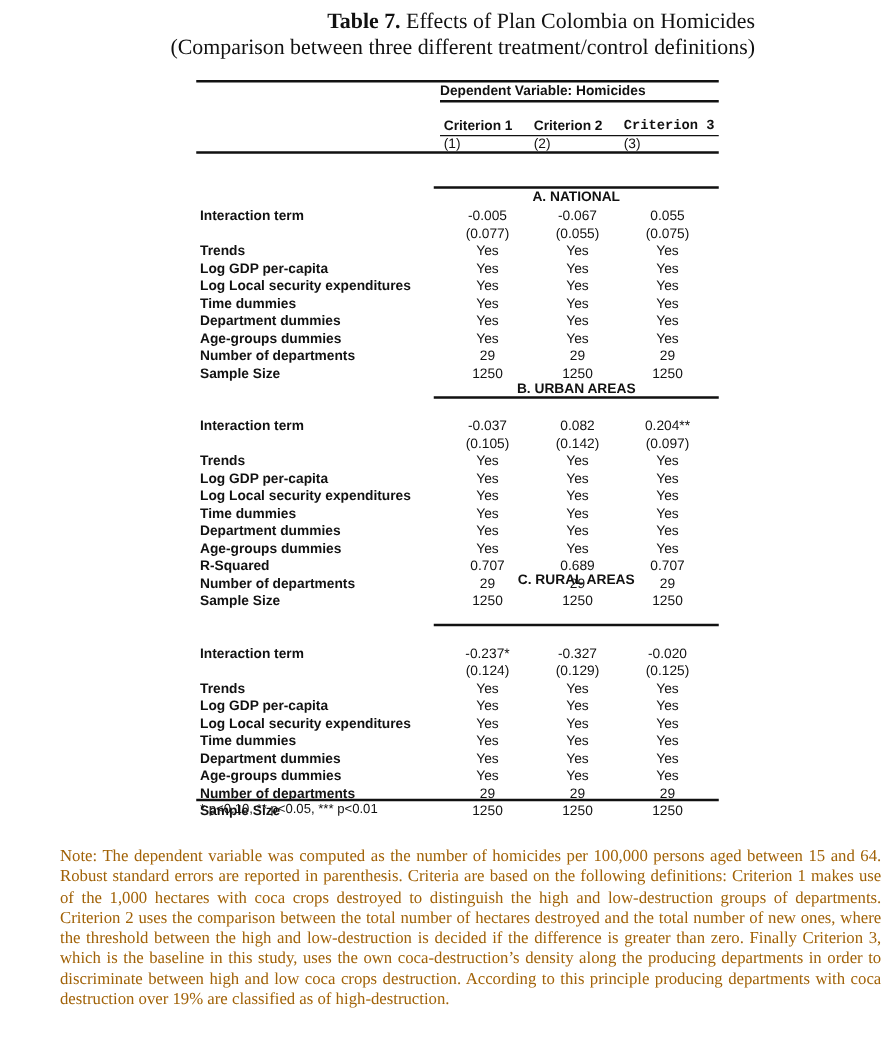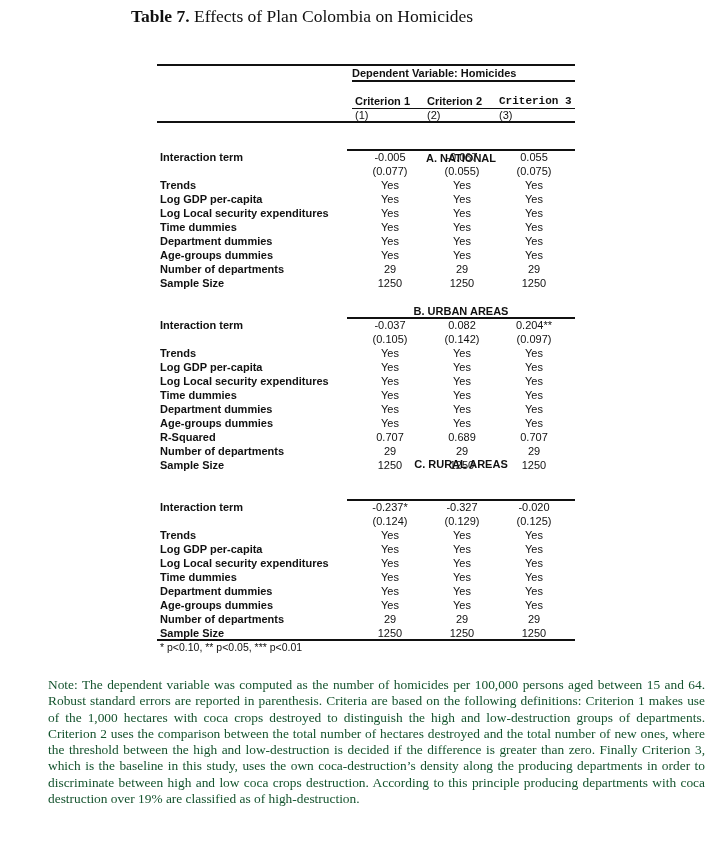--- a/index.html
+++ b/index.html
@@ -1,36 +1,37 @@
 <!DOCTYPE html>
 <html><head>
   <meta charset="utf-8">
   <style>
     html, body { margin: 0; padding: 0; background: #ffffff; }
     body { width: 716px; height: 844px; position: relative; overflow: hidden; color: #111; }
-    .title { position: absolute; left: 0; width: 604px; top: 6px; text-align: center;
+    .title { position: absolute; left: 0; width: 604px; top: 6px; text-align: right;
       font-family: "Liberation Serif", serif; font-size: 17.5px; line-height: 21px; color: #111; }
     .title b { font-weight: bold; }
     .tbl { position: absolute; left: 157px; top: 0; width: 418px; font-family: "Liberation Sans", sans-serif; font-size: 11px; color: #111; }
     .rule { position: absolute; background: #111; }
-    .row { position: absolute; left: 0; width: 418px; height: 14px; line-height: 14px; }
+    .row { position: absolute; left: 0; width: 418px; height: 14px; line-height: 14px; margin-top: 16px; }
     .lbl { position: absolute; left: 3px; font-weight: bold; white-space: nowrap; }
     .c { position: absolute; width: 70px; text-align: center; white-space: nowrap; }
     .c1 { left: 198px; } .c2 { left: 270px; } .c3 { left: 342px; }
     .hdr { position: absolute; text-align: left; white-space: nowrap; font-weight: bold; }
     .panel-title { position: absolute; left: 190px; width: 228px; text-align: center; font-weight: bold; }
     .foot { position: absolute; left: 3px; font-size: 10.5px; white-space: nowrap; }
     .note { position: absolute; left: 48px; top: 677px; width: 657px;
-      font-family: "Liberation Serif", serif; font-size: 13.4px; line-height: 16.3px; text-align: justify; color: #14532d; }
+      font-family: "Liberation Serif", serif; font-size: 13.4px; line-height: 16.3px; text-align: justify; color: #a16207; }
   </style>
 </head>
 <body>
 
 <div class="title">
   <div><b>Table 7.</b><span> Effects of Plan Colombia on Homicides</span></div>
+  <div>(Comparison between three different treatment/control definitions)</div>
 </div>
 
 <div class="tbl" id="tbl">
 
   <div class="rule" style="left:0;top:64px;width:418px;height:2px;"></div>
   <div class="hdr" style="left:195px;width:223px;top:66px;line-height:14px;">Dependent Variable: Homicides</div>
   <div class="rule" style="left:195px;top:80px;width:223px;height:1.5px;"></div>
   <div class="hdr" style="left:198px;width:70px;top:94px;line-height:14px;">Criterion 1</div>
   <div class="hdr" style="left:270px;width:70px;top:94px;line-height:14px;">Criterion 2</div>
   <div class="hdr" style="left:342px;width:76px;top:94px;line-height:14px;font-family:Liberation Mono, monospace;">Criterion 3</div>

